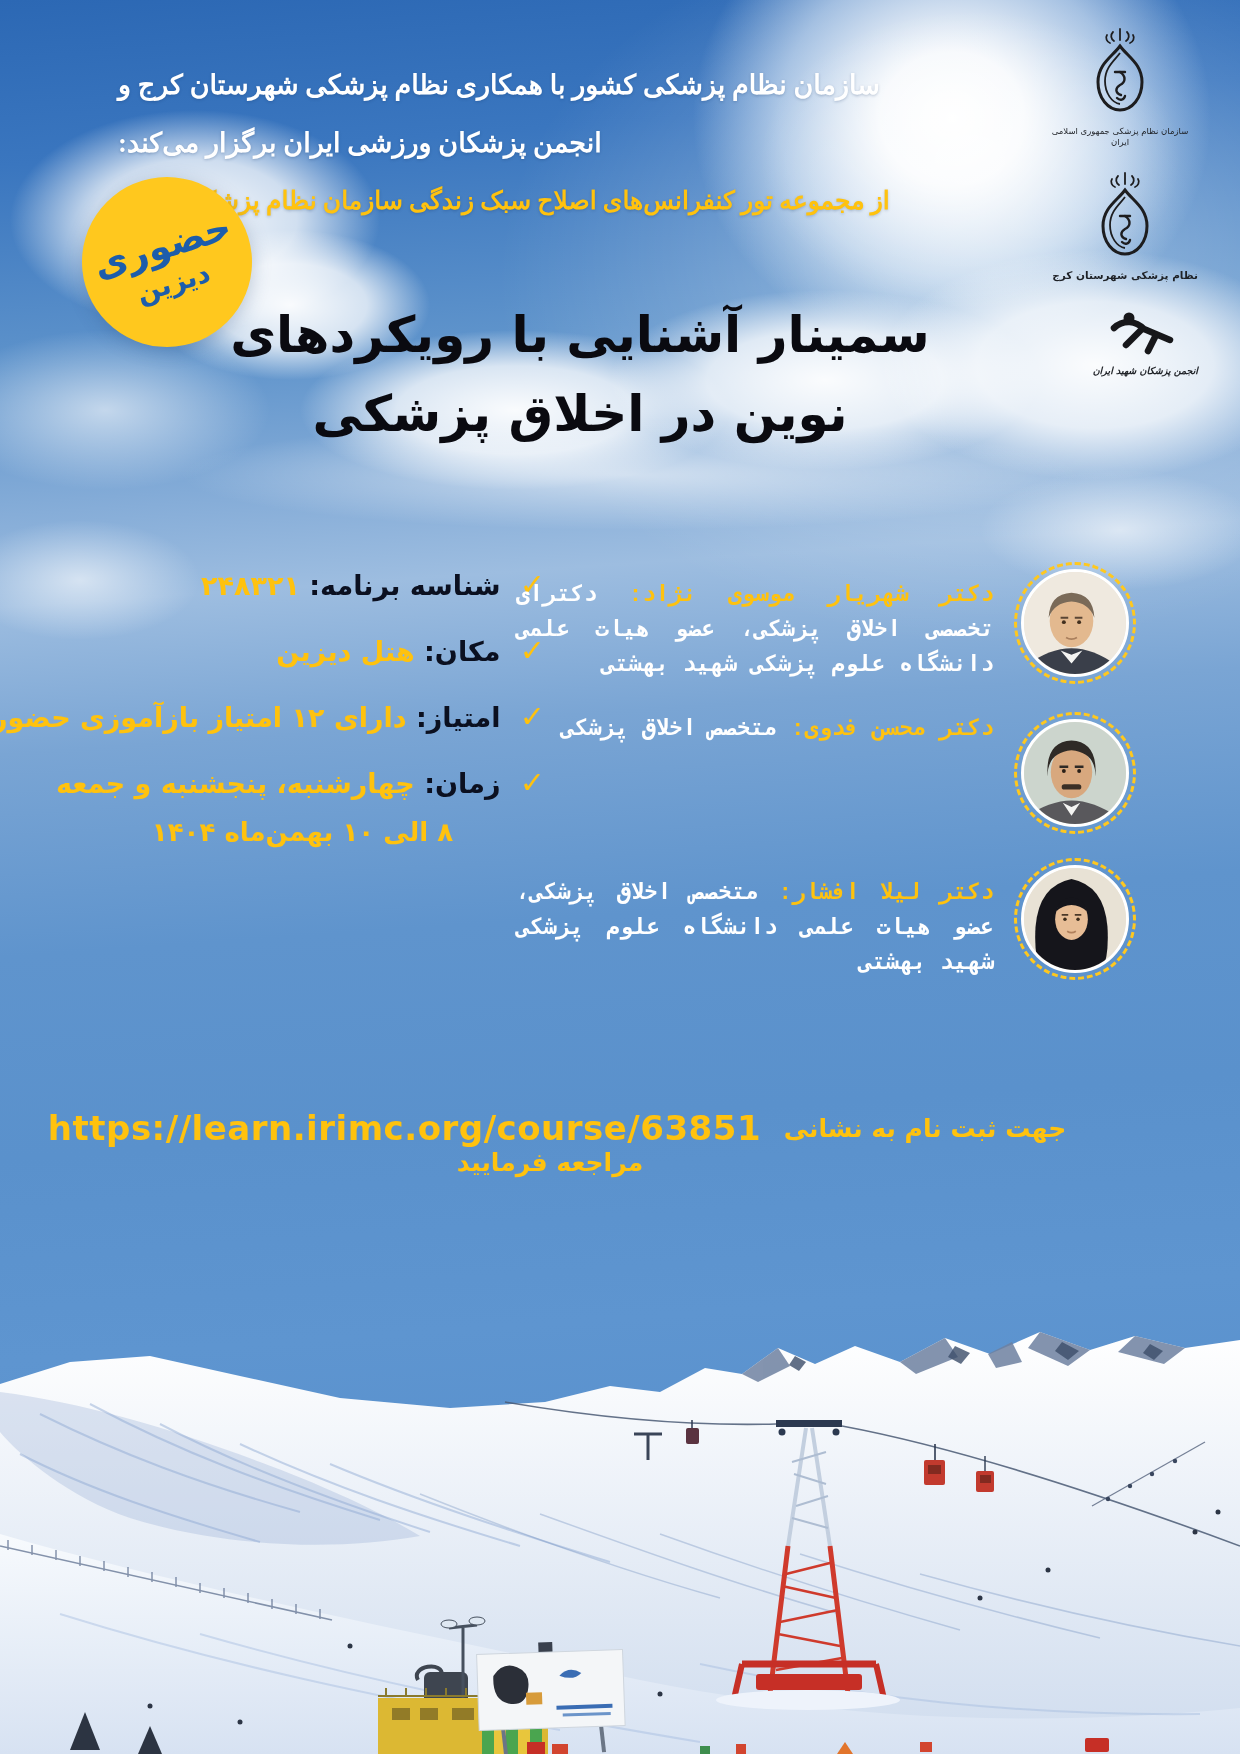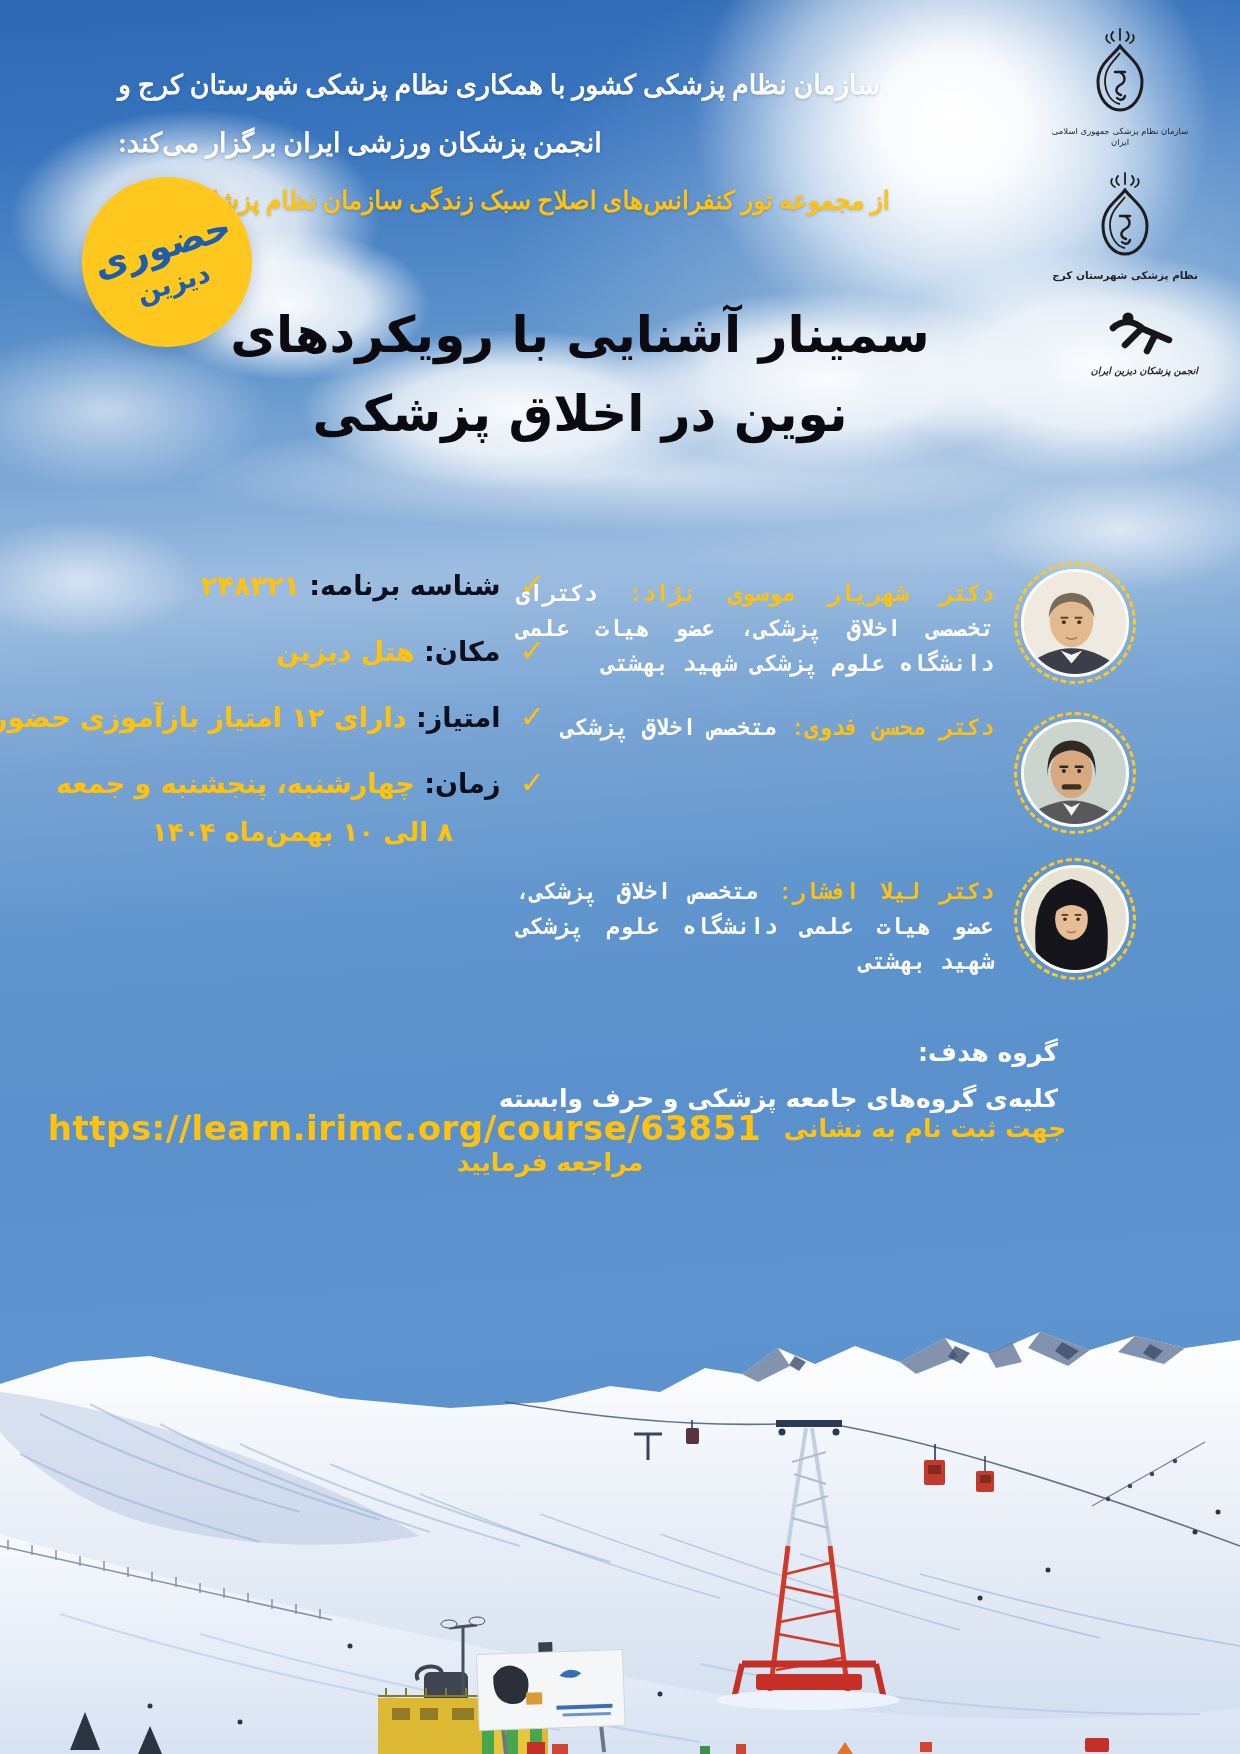--- a/index.html
+++ b/index.html
@@ -144,21 +144,21 @@
       <span>
         <svg width="82" height="48" viewBox="0 0 82 48">
           <circle cx="25" cy="9" r="5.5" fill="#17171a"></circle>
           <g stroke="#17171a" stroke-width="6.5" fill="none" stroke-linecap="round">
             <path d="M10 19 C20 10 32 12 40 20 L66 31"></path>
             <path d="M38 20 L22 36"></path>
             <path d="M52 26 L44 42"></path>
           </g>
         </svg>
       </span>
-      <div class="logo-caption script">انجمن پزشکان دیزین ایران</div>
+      <div class="logo-caption script">انجمن پزشکان شهید ایران</div>
     </div>
   </div>
 
   <div class="badge">
     <div class="b1">حضوری</div>
     <div class="b2">دیزین</div>
   </div>
 
   <div class="title">
     <div>سمینار آشنایی با رویکردهای</div>
@@ -250,24 +250,20 @@
           <path d="M46 58 q4 2.6 8 0" stroke="#b0805c" stroke-width="1.5" fill="none"></path>
         </svg>
       </div>
     </div>
     <div class="sp-text">
       <span class="sp-name">دکتر لیلا افشار:</span>
       <span class="sp-desc">متخصص اخلاق پزشکی، عضو هیات علمی دانشگاه علوم پزشکی شهید بهشتی</span>
     </div>
   </div>
 
-  <div class="target">
-    <div class="t1">گروه هدف:</div>
-    <div class="t2">کلیه‌ی گروه‌های جامعه پزشکی و حرف وابسته</div>
-  </div>
 
   <div class="register">
     <span>جهت ثبت نام به نشانی</span>
     <span class="url">https://learn.irimc.org/course/63851</span>
     <span>مراجعه فرمایید</span>
   </div>
 
   <div class="scene">
     <svg width="1240" height="560" viewBox="0 0 1240 560">
       <defs>

